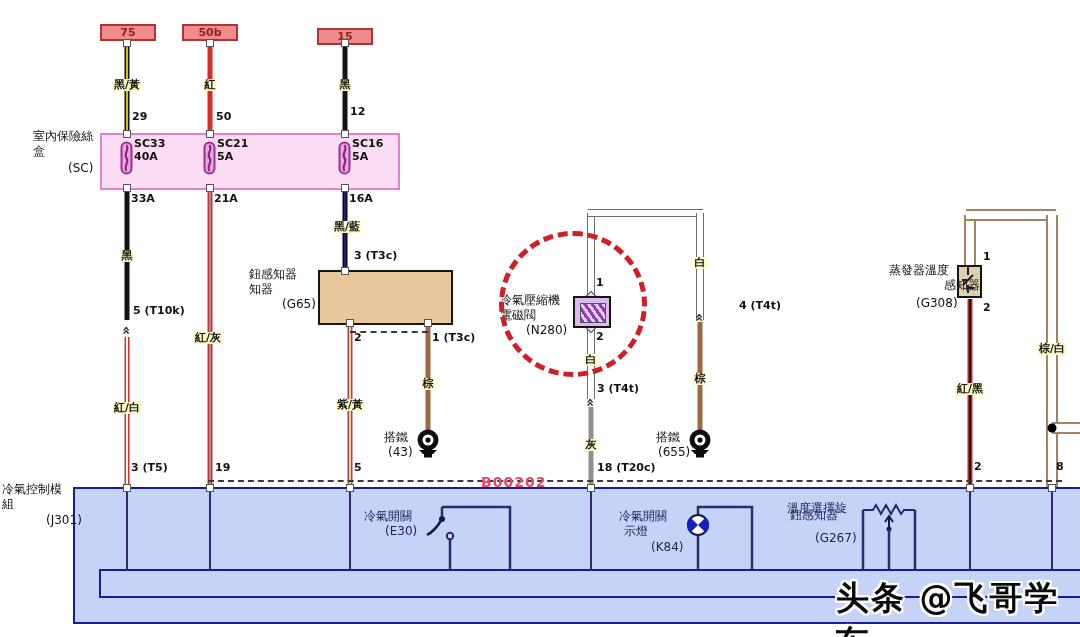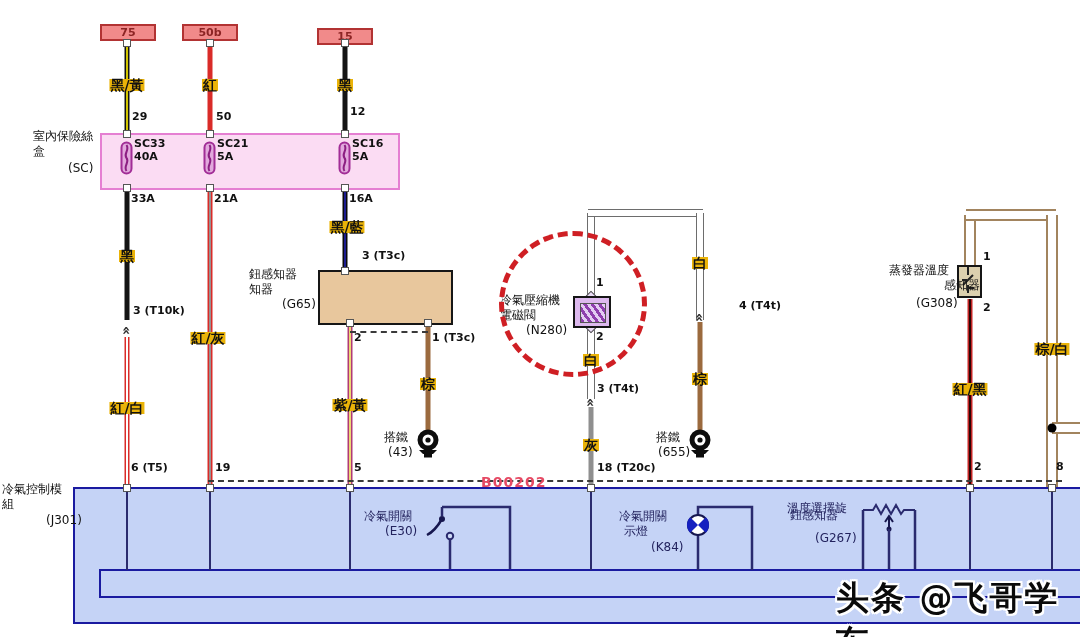--- a/index.html
+++ b/index.html
@@ -16,21 +16,21 @@
   .navy{background:linear-gradient(90deg,#0a0a0a 25%,var(--wire_navy) 25% 75%,#0a0a0a 75%);}
   .purpleyellow{background:linear-gradient(90deg,#b03a76 30%,#ecd773 30% 70%,#b03a76 70%);}
   .brown{background:var(--wire_brown);}
   .grey{background:var(--wire_grey);}
   .darkred{background:linear-gradient(90deg,#c32424 28%,#2c0404 28% 72%,#c32424 72%);}
   .wv.white{width:6px;background:#fff;border-left:1px solid #6d6d6d;border-right:1px solid #6d6d6d;}
   .wh.white{height:6px;background:#fff;border-top:1px solid #6d6d6d;border-bottom:1px solid #6d6d6d;}
   .wv.tanwhite{width:8px;background:#fff;border-left:2px solid #a2845e;border-right:2px solid #a2845e;}
   .wh.tanwhite{height:8px;background:#fff;border-top:2px solid #a2845e;border-bottom:2px solid #a2845e;}
   
-  .wlabel{position:absolute;transform:translate(-50%,-50%);background:#eab308;font-size:14px;line-height:12px;
+  .wlabel{position:absolute;transform:translate(-50%,-50%);background:#fef9c3;font-size:11px;line-height:12px;
           font-weight:600;padding:0 1px;white-space:nowrap;z-index:6;}
   .plabel{position:absolute;font-size:11px;line-height:12px;font-weight:600;white-space:nowrap;z-index:6;}
   .clabel{position:absolute;font-size:12px;line-height:13px;white-space:nowrap;z-index:6;}
   .mlabel{color:#23235e;}
   
   .pinsq{position:absolute;width:6px;height:6px;background:#fff;border:1px solid #555;
          transform:translate(-50%,-50%);z-index:5;}
   .diamond{position:absolute;width:7px;height:7px;background:#eadcf6;border:1px solid #444;
          transform:translate(-50%,-50%) rotate(45deg);z-index:5;}
   .dot{position:absolute;width:9px;height:9px;background:#000;border-radius:50%;
@@ -124,33 +124,33 @@
   <div class="pinsq" style="left:127px;top:188px"></div>
   <div class="pinsq" style="left:210px;top:188px"></div>
   <div class="pinsq" style="left:345px;top:188px"></div>
 
   <div class="plabel" style="left:131px;top:193px">33A</div>
   <div class="plabel" style="left:214px;top:193px">21A</div>
   <div class="plabel" style="left:349px;top:193px">16A</div>
 
   <div class="wv black" style="left:127px;top:190px;height:130px"></div>
   <div class="wlabel" style="left:127px;top:256px">黑</div>
-  <div class="plabel" style="left:133px;top:305px">3 (T10k)</div>
+  <div class="plabel" style="left:133px;top:305px">5 (T10k)</div>
   <div class="chev" style="left:127px;top:330px">«</div>
   <div class="wv redwhite" style="left:127px;top:337px;height:152px"></div>
   <div class="wlabel" style="left:127px;top:408px">紅/白</div>
-  <div class="plabel" style="left:131px;top:462px">6 (T5)</div>
+  <div class="plabel" style="left:131px;top:462px">3 (T5)</div>
 
   <div class="wv redgrey" style="left:210px;top:190px;height:299px"></div>
   <div class="wlabel" style="left:208px;top:338px">紅/灰</div>
   <div class="plabel" style="left:215px;top:462px">19</div>
 
   <div class="wv navy" style="left:345px;top:190px;height:81px"></div>
   <div class="wlabel" style="left:347px;top:227px">黑/藍</div>
-  <div class="plabel" style="left:362px;top:250px">3 (T3c)</div>
+  <div class="plabel" style="left:354px;top:250px">3 (T3c)</div>
   <div class="g65box"></div>
   <div class="pinsq" style="left:345px;top:271px"></div>
   <div class="clabel" style="left:249px;top:268px">鈕感知器</div>
   <div class="clabel" style="left:249px;top:283px">知器</div>
   <div class="clabel" style="left:282px;top:298px">(G65)</div>
   <div class="pinsq" style="left:350px;top:323px"></div>
   <div class="pinsq" style="left:428px;top:323px"></div>
   <div class="dash-h" style="left:350px;top:331px;width:78px"></div>
   <div class="plabel" style="left:354px;top:332px">2</div>
   <div class="plabel" style="left:432px;top:332px">1 (T3c)</div>

